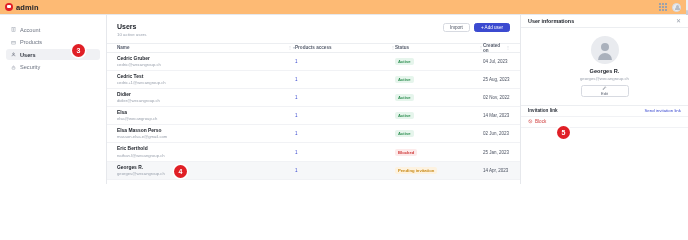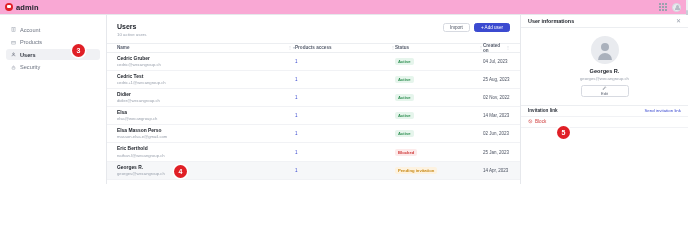--- a/index.html
+++ b/index.html
@@ -6,21 +6,21 @@
   html, body {
     width: 688px; height: 184px;
     font-family: "Liberation Sans", sans-serif;
     background: #ffffff;
     overflow: hidden;
   }
   .app { position: relative; width: 688px; height: 184px; background:#f6f7f9; }
 
   
   .topbar {
-    height: 15px; background: #f9a8d4; border-bottom: 1px solid #e6e8ec;
+    height: 15px; background: #fdba74; border-bottom: 1px solid #e6e8ec;
     display: flex; align-items: center; padding: 0 5px;
   }
   .brand { display:flex; align-items:center; gap:3px; }
   .brand-logo {
     width: 8px; height: 8px; border-radius: 50%;
     background: #e01f26; position: relative; flex: none;
   }
   .brand-logo::after {
     content:""; position:absolute; left:2px; top:2.4px;
     width:4px; height:3px; border-radius:1px; background:#fff;

